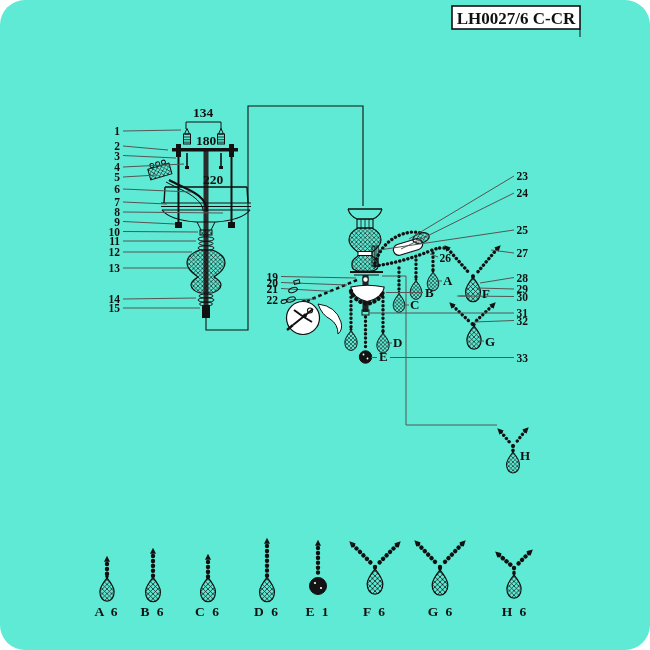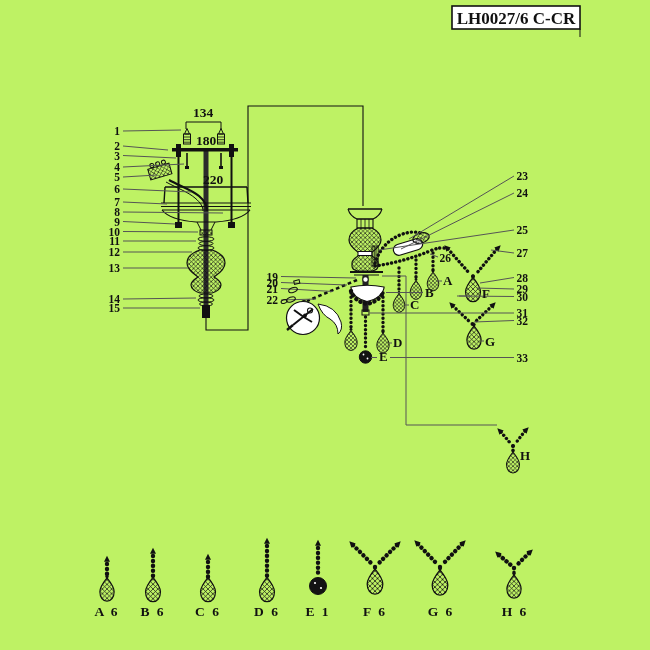--- a/index.html
+++ b/index.html
@@ -1,16 +1,16 @@
 <!DOCTYPE html>
 <html><head>
 <meta charset="utf-8">
 <style>
   html,body{margin:0;padding:0;background:#fff;}
-  .stage{position:relative;width:650px;height:650px;background:#bef264;overflow:hidden;}
+  .stage{position:relative;width:650px;height:650px;background:#5eead4;overflow:hidden;border-radius:25px;}
   svg{position:absolute;left:0;top:0;}
   .ln{stroke:#111;fill:none;}
   .ldr{stroke:#555;stroke-width:1;fill:none;}
   .chain{stroke:#111;stroke-width:4.4;stroke-linecap:round;stroke-dasharray:0.1 4.8;fill:none;}
   .chain-sm{stroke:#111;stroke-width:3.4;stroke-linecap:round;stroke-dasharray:0.1 4.1;fill:none;}
   .links{stroke:#111;stroke-width:2.6;stroke-dasharray:3.6 2.8;fill:none;}
   .num{font:bold 11.5px "Liberation Serif",serif;fill:#111;}
   .dim{font:bold 13.5px "Liberation Serif",serif;fill:#111;}
   .ltr{font:bold 13px "Liberation Serif",serif;fill:#111;}
   .ttl{font:bold 17px "Liberation Serif",serif;fill:#111;}

